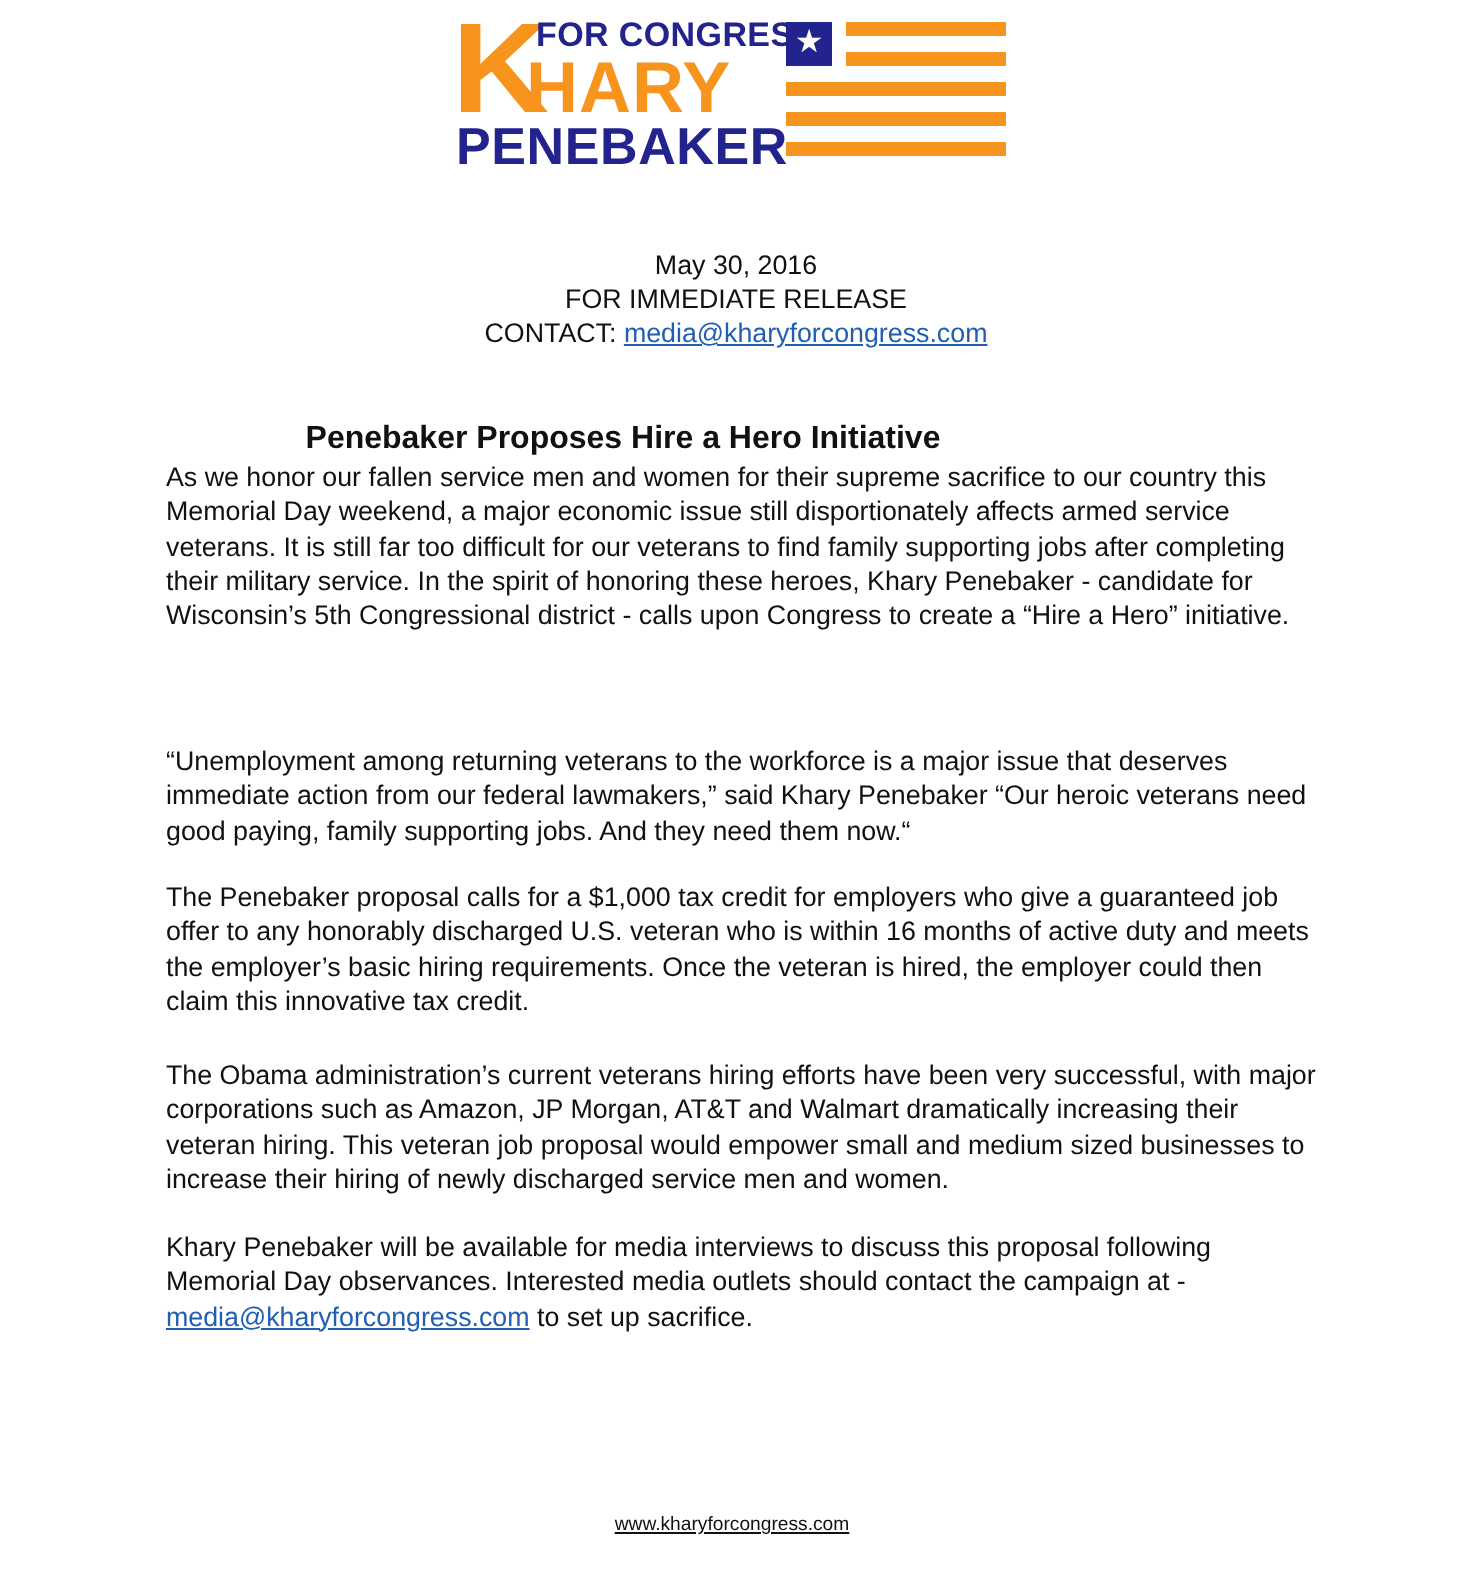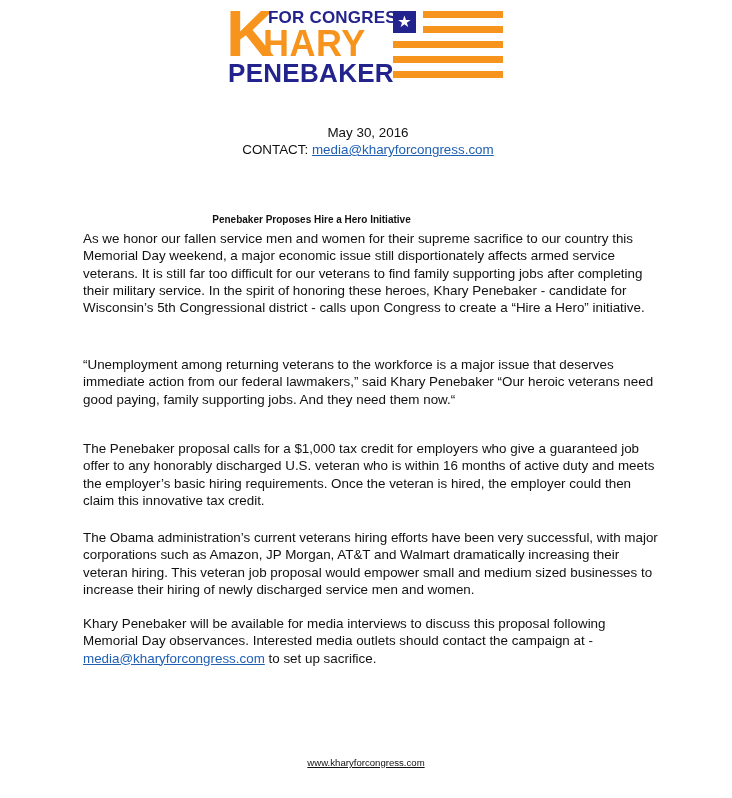--- a/index.html
+++ b/index.html
@@ -21,24 +21,24 @@
   .s2 { left:197px; top:22px; width:80px; }
   .s3 { left:167px; top:37px; width:110px; }
   .s4 { left:167px; top:52px; width:110px; }
   .s5 { left:167px; top:67px; width:110px; }
 
   .doc { position:absolute; left:83px; width:570px; font-size:13.4px; line-height:17px; color:#111;text-align:center; }
   .header { top:124px; }
   .header div { height:17px; white-space:nowrap; }
   a, .link { color:#1F5FB4; text-decoration:underline; }
   .title { position:absolute; top:211px; left:0; width:623px; text-align:center; font-weight:bold;
-           font-size:10px; line-height:17px; }
+           font-size:16px; line-height:17px; }
   .p { position:absolute; left:83px; width:575px; font-size:13.4px; line-height:17.3px; margin:0; }
   .p1 { top:230px; }
-  .p2 { top:356px; }
+  .p2 { top:372px; }
   .p3 { top:440px; }
   .p4 { top:529px; }
   .p5 { top:615px; }
   .footer { position:absolute; top:756px; left:0; width:732px; text-align:center; font-size:9.6px; line-height:13px; }
   .footer .web { color:#111; text-decoration:underline; }
 </style>
 </head>
 <body>
 
 <div class="logo">
@@ -49,20 +49,21 @@
   <div class="flag-box">★</div>
   <div class="stripe s1"></div>
   <div class="stripe s2"></div>
   <div class="stripe s3"></div>
   <div class="stripe s4"></div>
   <div class="stripe s5"></div>
 </div>
 
 <div class="doc header">
   <div>May 30, 2016</div>
+  <div>FOR IMMEDIATE RELEASE</div>
   <div><span>CONTACT: </span><a class="link">media@kharyforcongress.com</a></div>
 </div>
 
 <div class="title">Penebaker Proposes Hire a Hero Initiative</div>
 
 <p class="p p1">As we honor our fallen service men and women for their supreme sacrifice to our country this Memorial Day weekend, a major economic issue still disportionately affects armed service veterans. It is still far too difficult for our veterans to find family supporting jobs after completing their military service. In the spirit of honoring these heroes, Khary Penebaker - candidate for Wisconsin’s 5th Congressional district - calls upon Congress to create a “Hire a Hero” initiative.</p>
 <p class="p p2">“Unemployment among returning veterans to the workforce is a major issue that deserves immediate action from our federal lawmakers,” said Khary Penebaker “Our heroic veterans need good paying, family supporting jobs. And they need them now.“</p>
 <p class="p p3">The Penebaker proposal calls for a $1,000 tax credit for employers who give a guaranteed job offer to any honorably discharged U.S. veteran who is within 16 months of active duty and meets the employer’s basic hiring requirements. Once the veteran is hired, the employer could then claim this innovative tax credit.</p>
 <p class="p p4">The Obama administration’s current veterans hiring efforts have been very successful, with major corporations such as Amazon, JP Morgan, AT&amp;T and Walmart dramatically increasing their veteran hiring. This veteran job proposal would empower small and medium sized businesses to increase their hiring of newly discharged service men and women.</p>
 <p class="p p5"><span>Khary Penebaker will be available for media interviews to discuss this proposal following Memorial Day observances. Interested media outlets should contact the campaign at  - </span><a class="link">media@kharyforcongress.com</a><span> to set up sacrifice.</span></p>

